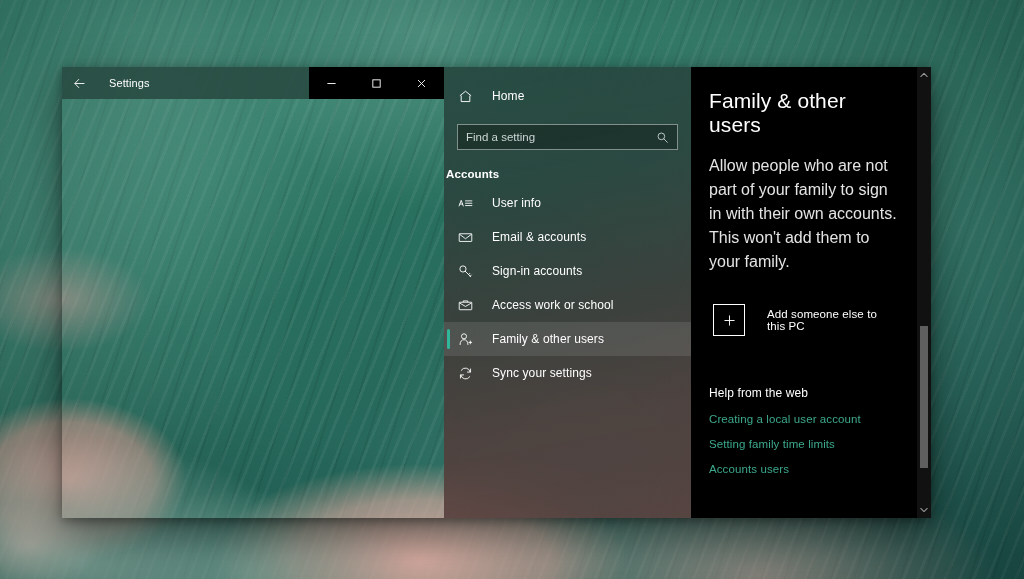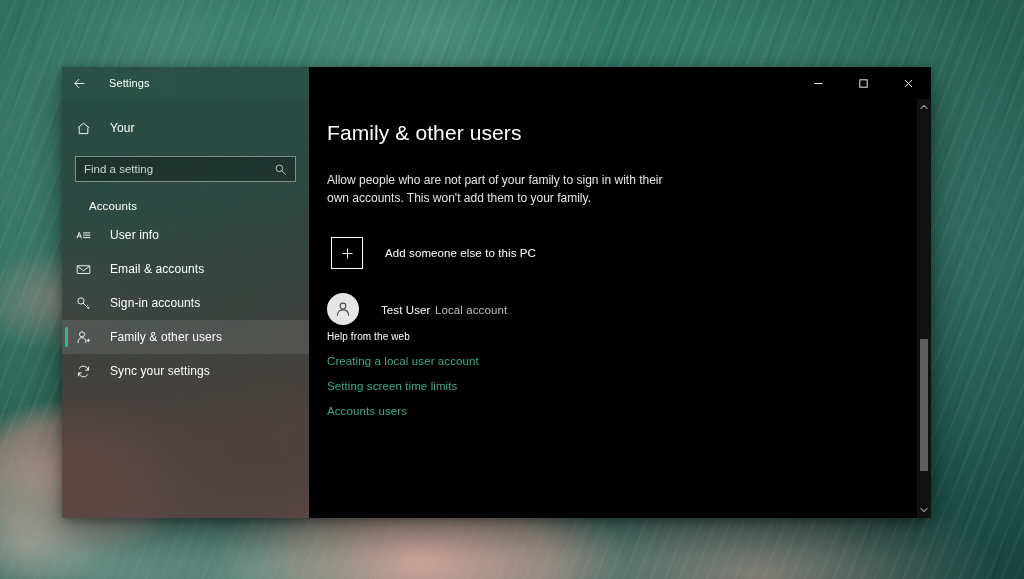--- a/index.html
+++ b/index.html
@@ -72,21 +72,21 @@
   }
 
   
   #settings-window {
     position: absolute;
     left: 62px;
     top: 67px;
     width: 869px;
     height: 451px;
     display: flex;
-    flex-direction: column;
+    flex-direction: row;
     box-shadow: 0 16px 40px rgba(0,0,0,0.45), 0 3px 10px rgba(0,0,0,0.35);
   }
 
   
   .titlebar {
     position: relative;
     height: 32px;
     flex: 0 0 32px;
     display: flex;
     align-items: center;
@@ -216,23 +216,23 @@
     right: 5px; top: 0;
     height: 100%;
     width: 20px;
     display: flex; align-items: center; justify-content: center;
     color: #dde4e2;
     cursor: pointer;
   }
 
   .section-head {
     font-size: 11.5px;
-    font-weight: normal;
-    color: #ffffff;
-    margin: 18px 0 6px 27px;
+    font-weight: bold;
+    color: #ffffff;
+    margin: 18px 0 6px 2px;
     letter-spacing: .1px;
   }
 
   
   .content {
     flex: 1;
     position: relative;
     background: #000000;
     overflow: hidden;
     padding: 22px 0 0 0;
@@ -247,24 +247,24 @@
     line-height: 1.15;
   }
   .sub-title {
     font-size: 14.5px;
     color: #ffffff;
     font-weight: normal;
     margin-top: 10px;
     letter-spacing: .1px;
   }
   .desc {
-    font-size: 12px;
+    font-size: 16px;
     color: #e4e4e4;
     line-height: 1.5;
-    margin-top: 26px;
+    margin-top: 17px;
     max-width: 345px;
   }
 
   .add-row {
     display: flex;
     align-items: center;
     margin-top: 24px;
     cursor: pointer;
     padding: 6px 6px 6px 4px;
     width: fit-content;
@@ -307,23 +307,24 @@
     letter-spacing: .1px;
   }
   .user-sub {
     font-size: 11.5px;
     color: #bdbdbd;
     margin-top: 2px;
     letter-spacing: .1px;
   }
 
   .help-title {
-    font-size: 10px;
+    font-size: 12px;
     color: #ffffff;
     font-weight: normal;
+    margin-top: 44px;
     letter-spacing: .1px;
   }
   .help-link {
     display: block;
     font-size: 11.5px;
     color: #3CA88C;
     text-decoration: none;
     margin-top: 13px;
     width: fit-content;
     letter-spacing: .1px;
@@ -406,21 +407,21 @@
 
       <div class="sidebar">
 
         <div class="nav-row home-row">
           <span class="nav-icon">
             <svg width="15" height="15" viewBox="0 0 16 16" aria-hidden="true">
               <path d="M2 7.2 L8 2.4 L14 7.2" fill="none" stroke="currentColor" stroke-width="1" stroke-linejoin="round"></path>
               <path d="M3.4 7 V13.4 H12.6 V7" fill="none" stroke="currentColor" stroke-width="1" stroke-linejoin="round"></path>
             </svg>
           </span>
-          <span class="nav-label">Your</span>
+          <span class="nav-label">Home</span>
         </div>
 
         <div class="search-wrap">
           <input class="search-input" type="text" placeholder="Find a setting" style="">
           <span class="search-icon-btn">
             <svg width="13" height="13" viewBox="0 0 16 16" aria-hidden="true">
               <circle cx="6.6" cy="6.6" r="4.1" fill="none" stroke="currentColor" stroke-width="1"></circle>
               <path d="M9.7 9.7 L14 14" stroke="currentColor" stroke-width="1" fill="none" stroke-linecap="round"></path>
             </svg>
           </span>
@@ -451,20 +452,30 @@
         <div class="nav-row">
           <span class="nav-icon">
             <svg width="15" height="15" viewBox="0 0 16 16" aria-hidden="true">
               <circle cx="5.3" cy="5.3" r="3.3" fill="none" stroke="currentColor" stroke-width="0.95"></circle>
               <path d="M7.7 7.7 L13.6 13.6 M11.3 11.3 L12.7 9.9 M13 13 L14.2 11.8" fill="none" stroke="currentColor" stroke-width="0.95" stroke-linecap="round"></path>
             </svg>
           </span>
           <span class="nav-label">Sign-in accounts</span>
         </div>
 
+        <div class="nav-row">
+          <span class="nav-icon">
+            <svg width="15" height="15" viewBox="0 0 16 16" aria-hidden="true">
+              <rect x="1.3" y="4.5" width="13.4" height="8" rx="0.5" fill="none" stroke="currentColor" stroke-width="0.95"></rect>
+              <path d="M5.6 4.4 V3.1 H10.4 V4.4" fill="none" stroke="currentColor" stroke-width="0.95" stroke-linejoin="round"></path>
+              <path d="M1.5 5.2 L8 9 L14.5 5.2" fill="none" stroke="currentColor" stroke-width="0.95" stroke-linejoin="round"></path>
+            </svg>
+          </span>
+          <span class="nav-label">Access work or school</span>
+        </div>
 
         <div class="nav-row selected" style="--accent: #2FB89A;">
           <span class="nav-icon">
             <svg width="15" height="15" viewBox="0 0 16 16" aria-hidden="true">
               <circle cx="6.4" cy="4.6" r="2.7" fill="none" stroke="currentColor" stroke-width="0.95"></circle>
               <path d="M2.2 13.4 C2.2 9.9 4.1 8.2 6.4 8.2 C8.7 8.2 10.6 9.9 10.6 13.4" fill="none" stroke="currentColor" stroke-width="0.95" stroke-linecap="round"></path>
               <path d="M11.6 11.1 H14.6 M13.1 9.6 V12.6" stroke="currentColor" stroke-width="0.95" stroke-linecap="round"></path>
             </svg>
           </span>
           <span class="nav-label">Family &amp; other users</span>
@@ -492,37 +503,25 @@
 
           <div class="add-row">
             <span class="plus-box">
               <svg width="15" height="15" viewBox="0 0 16 16" aria-hidden="true">
                 <path d="M8 2.6 V13.4 M2.6 8 H13.4" stroke="currentColor" stroke-width="1" fill="none"></path>
               </svg>
             </span>
             <span class="add-label">Add someone else to this PC</span>
           </div>
 
-          <div class="user-row">
-            <span class="avatar">
-              <svg width="20" height="20" viewBox="0 0 24 24" aria-hidden="true">
-                <circle cx="12" cy="8.4" r="3.5" fill="none" stroke="#4a4a4a" stroke-width="1.3"></circle>
-                <path d="M5.4 19.4 C5.4 14.9 8.4 13 12 13 C15.6 13 18.6 14.9 18.6 19.4" fill="none" stroke="#4a4a4a" stroke-width="1.3" stroke-linecap="round"></path>
-              </svg>
-            </span>
-            <span class="user-text">
-              <span class="user-name">Test User</span>
-              <span class="user-sub">Local account</span>
-            </span>
-          </div>
 
           <h2 class="help-title">Help from the web</h2>
 
           <a class="help-link" href="#">Creating a local user account</a>
-          <a class="help-link" href="#">Setting screen time limits</a>
+          <a class="help-link" href="#">Setting family time limits</a>
           <a class="help-link" href="#">Accounts users</a>
 
         </div>
 
         <div class="scrollbar">
           <div class="sb-arrow">
             <svg width="8" height="6" viewBox="0 0 10 7" aria-hidden="true">
               <path d="M1 5.4 L5 1.6 L9 5.4" fill="none" stroke="currentColor" stroke-width="1.3" stroke-linecap="round" stroke-linejoin="round"></path>
             </svg>
           </div>

